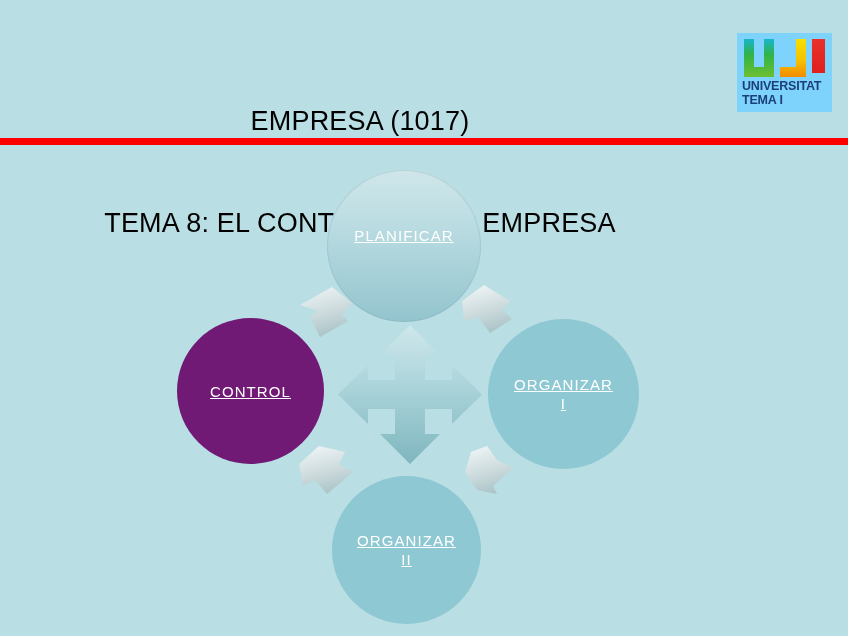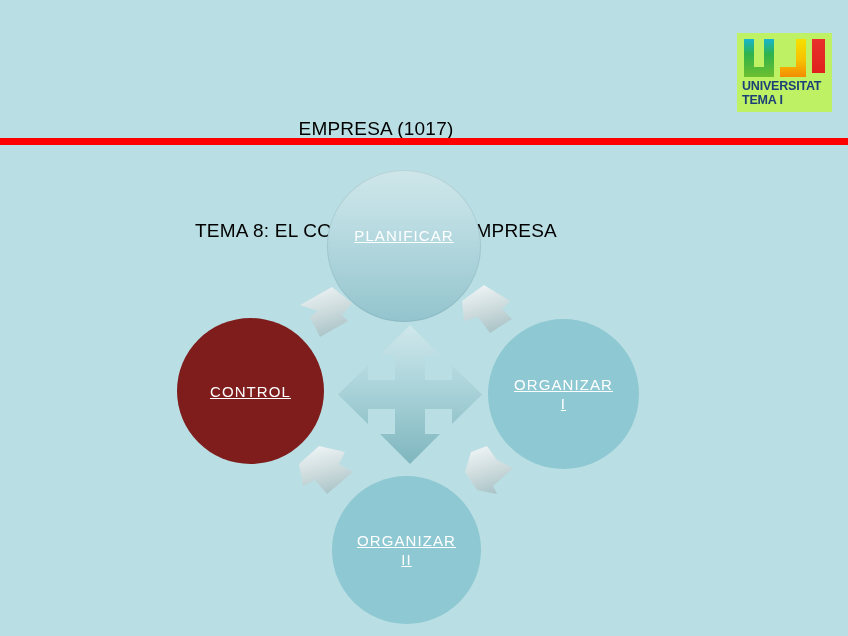--- a/index.html
+++ b/index.html
@@ -18,49 +18,48 @@
     width: 848px;
     height: 636px;
     background: #b9dee3;
     overflow: hidden;
   }
 
   
   #title-block {
     position: absolute;
     left: 0;
-    top: 44px;
+    top: 36px;
     width: 720px;
     text-align: center;
     color: #000000;
-    font-size: 19px;
+    font-size: 27px;
     line-height: 34px;
     letter-spacing: 0.2px;
     white-space: pre;
-    padding-left: 16px;
   }
   .title-line { display: block; }
 
   #title-rule {
     position: absolute;
     left: 0;
     top: 138px;
     width: 848px;
     height: 7px;
     background: #ff0000;
   }
 
   
   #uji-logo {
     position: absolute;
     left: 737px;
     top: 33px;
     width: 95px;
     height: 79px;
-    background: #bef264;
+    background: #7dd3fc;
     box-sizing: border-box;
     padding: 4px 5px 2px 5px;
   }
   #uji-mark {
     position: relative;
     width: 85px;
     height: 42px;
   }
   #uji-wordmark {
     margin-top: 1px;
@@ -116,21 +115,21 @@
     width: 149px;
     height: 148px;
     background: #8ec8d2;
   }
 
   #node-control {
     left: 177px;
     top: 318px;
     width: 147px;
     height: 146px;
-    background: #7f1d1d;
+    background: #701a75;
   }
 
   
   #center-arrow {
     position: absolute;
     left: 336px;
     top: 323px;
     width: 148px;
     height: 143px;
   }

